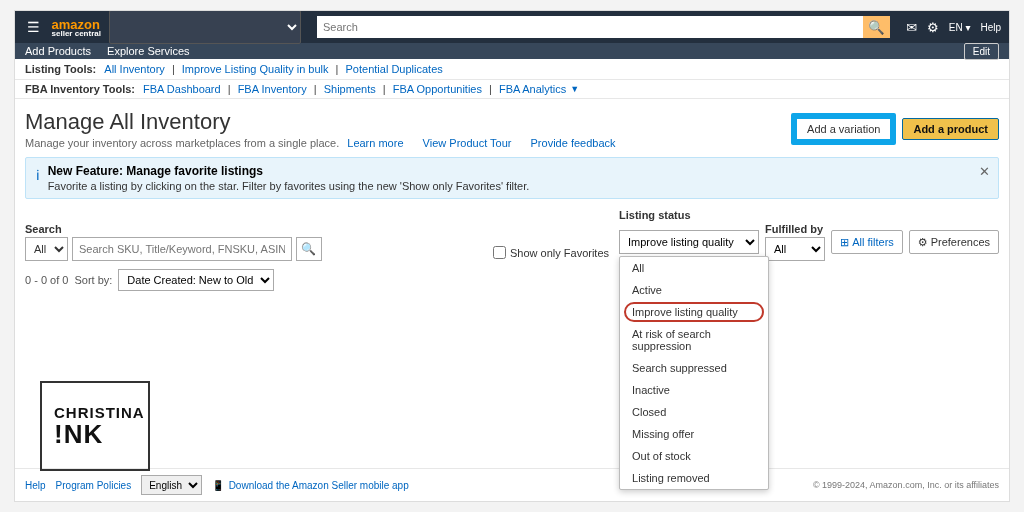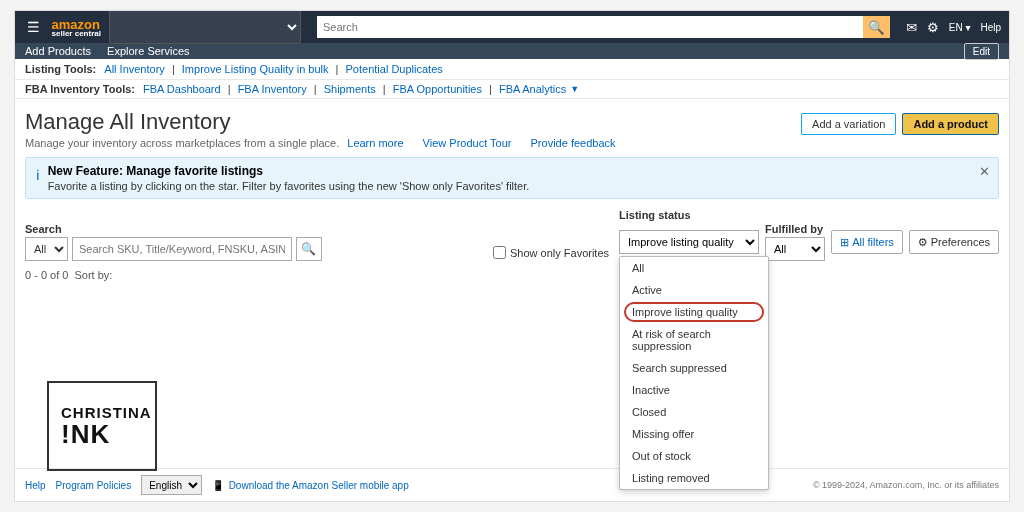--- a/index.html
+++ b/index.html
@@ -160,21 +160,21 @@
       gap: 8px;
     }
     .header-buttons {
       display: flex;
       gap: 6px;
       align-items: center;
       margin-top: 4px;
     }
     .btn-add-variation {
       background: #fff;
-      border: 1px solid #0ea5e9;
+      border: 6px solid #0ea5e9;
       color: #333;
       font-size: 11px;
       padding: 4px 10px;
       cursor: pointer;
       border-radius: 2px;
     }
     .btn-add-product {
       background: #f0c14b;
       border: 1px solid #0369a1;
       color: #111;
@@ -385,21 +385,21 @@
     .footer-copyright {
       margin-left: auto;
       color: #777;
       font-size: 9px;
     }
 
     
     .logo-watermark {
       position: absolute;
       bottom: 30px;
-      left: 32px;
+      left: 25px;
       border: 2px solid #333;
       padding: 8px 12px;
       width: 110px;
       height: 90px;
       display: flex;
       flex-direction: column;
       align-items: flex-start;
       justify-content: center;
     }
     .logo-name-top {
@@ -558,20 +558,23 @@
             <span>Preferences</span>
           </button>
         </div>
       </div>
     </div>
   </div>
 
   <div class="sort-row">
     <span>0 - 0 of 0</span>
     <span>Sort by:</span>
+    <select class="sort-select">
+      <option>Date Created: New to Old</option>
+    </select>
   </div>
 
   <div class="page-footer">
     <span class="listing-link">Help</span>
     <span class="listing-link">Program Policies</span>
     <select class="footer-select">
       <option>English</option>
     </select>
     <div class="footer-app">
       <span>📱</span>

